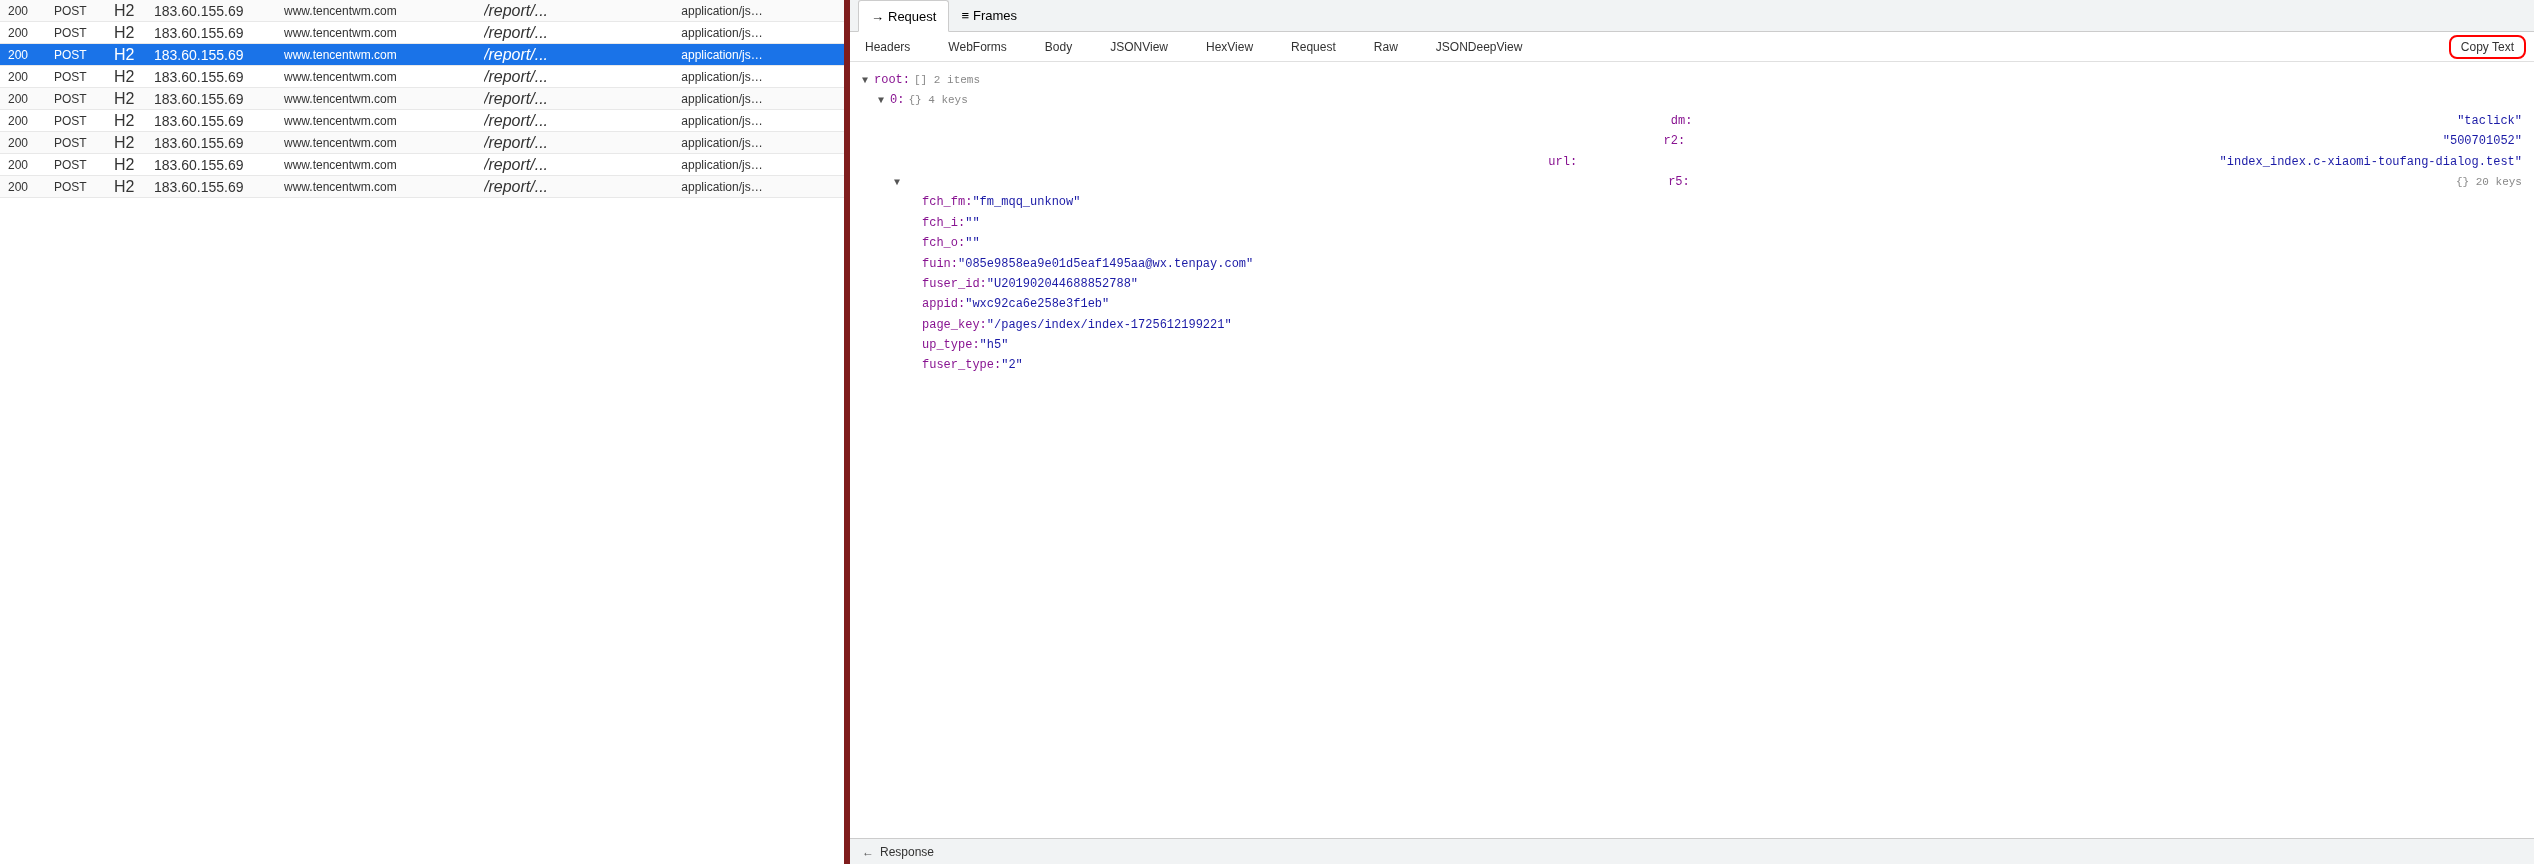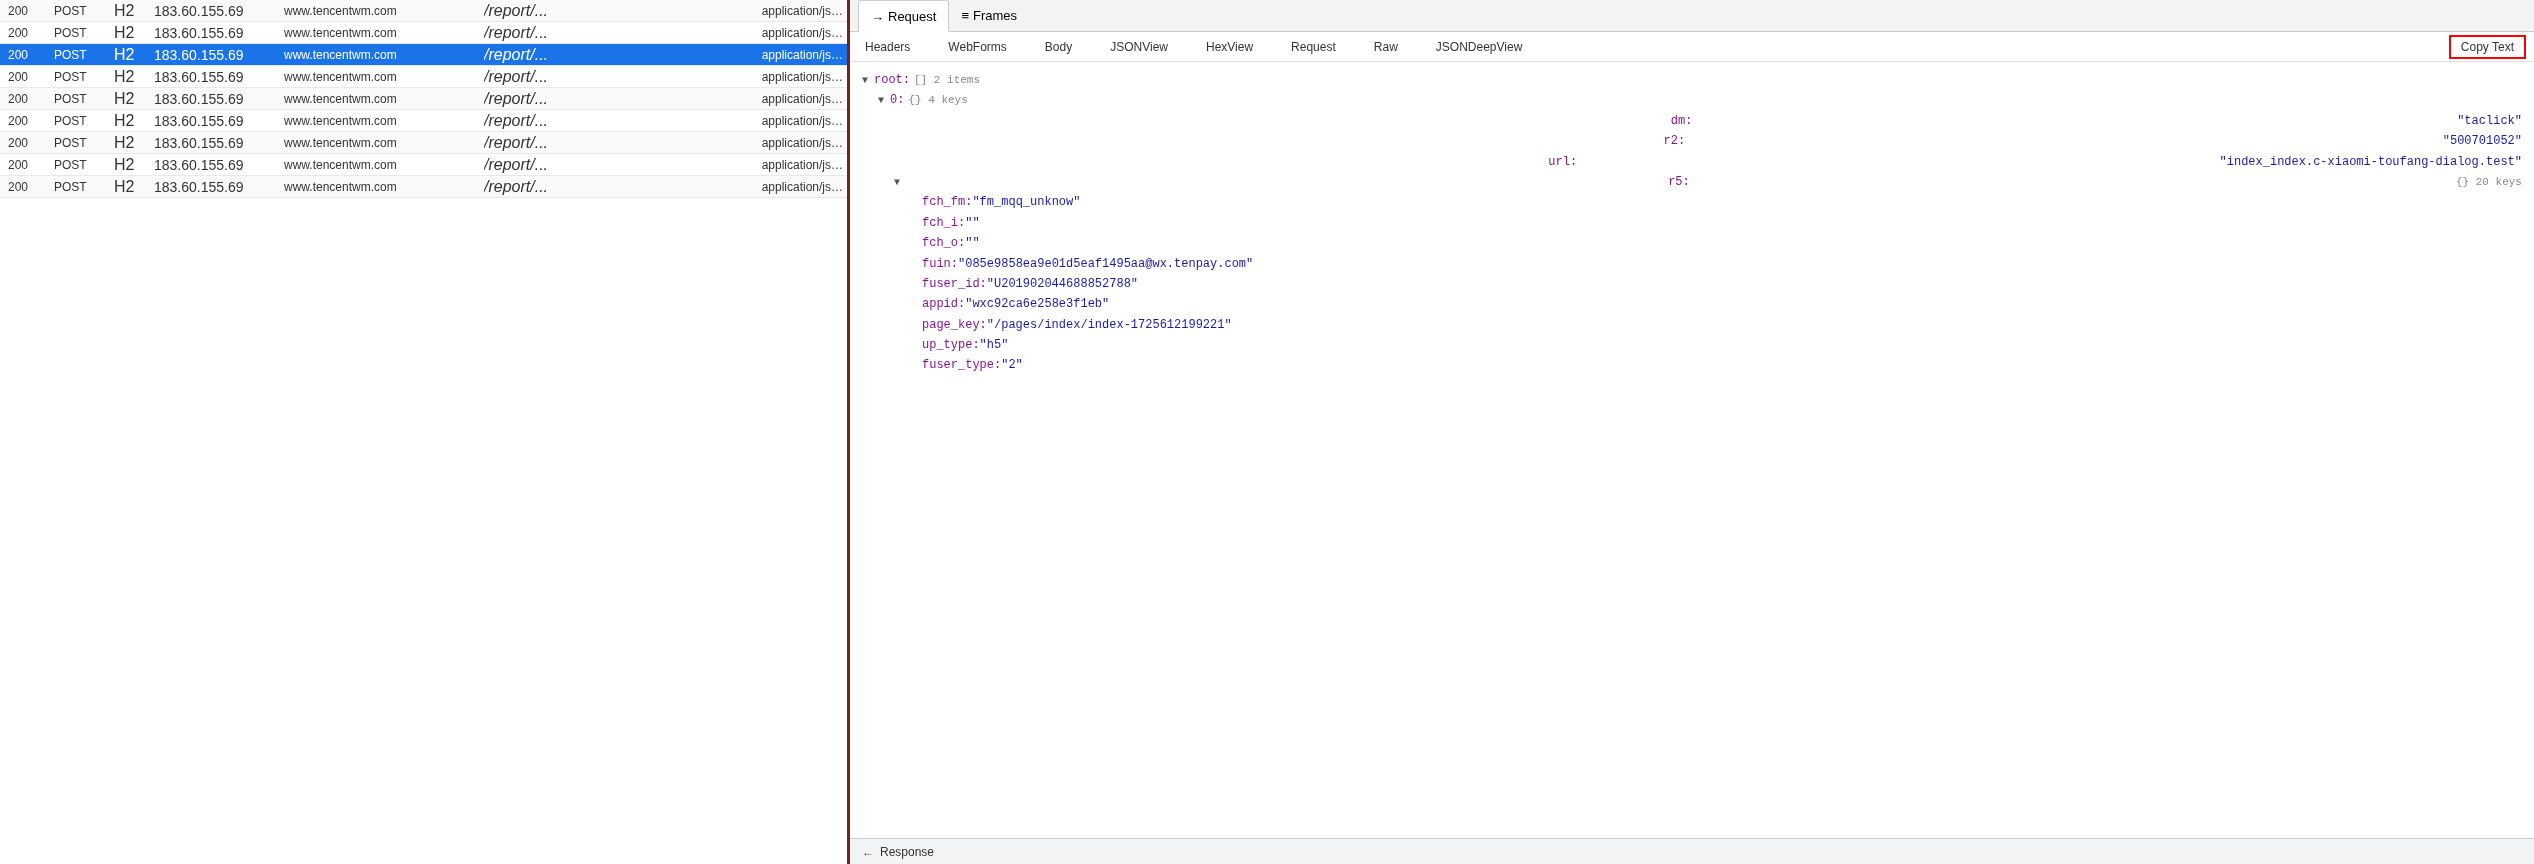--- a/index.html
+++ b/index.html
@@ -17,21 +17,21 @@
       height: 864px;
       overflow: hidden;
     }
 
     
     .left-panel {
       width: 850px;
       height: 864px;
       background: #fff;
       overflow-y: auto;
-      border-right: 3px solid #7f1d1d;
+      border-right: 6px solid #7f1d1d;
       flex-shrink: 0;
     }
 
     .table-row {
       display: flex;
       align-items: center;
       height: 22px;
       border-bottom: 1px solid #e8e8e8;
       padding: 0 4px;
     }
@@ -86,21 +86,21 @@
       text-align: left;
       font-size: 16px;
       overflow: hidden;
       text-overflow: ellipsis;
       white-space: nowrap;
       font-style: italic;
     }
 
     .col-type {
       flex: 1;
-      text-align: right;
+      text-align: center;
       font-size: 12px;
       overflow: hidden;
       text-overflow: ellipsis;
       white-space: nowrap;
     }
 
     
     .right-panel {
       flex: 1;
       display: flex;
@@ -162,21 +162,21 @@
       border-radius: 3px;
     }
 
     
     .copy-text-btn {
       position: absolute;
       right: 8px;
       top: 3px;
       background: #fff;
       border: 2px solid #ff0000;
-      border-radius: 0;
+      border-radius: 8px;
       padding: 3px 10px;
       font-size: 12px;
       cursor: pointer;
       color: #333;
       font-weight: 400;
     }
 
     
     .json-content {
       flex: 1;

